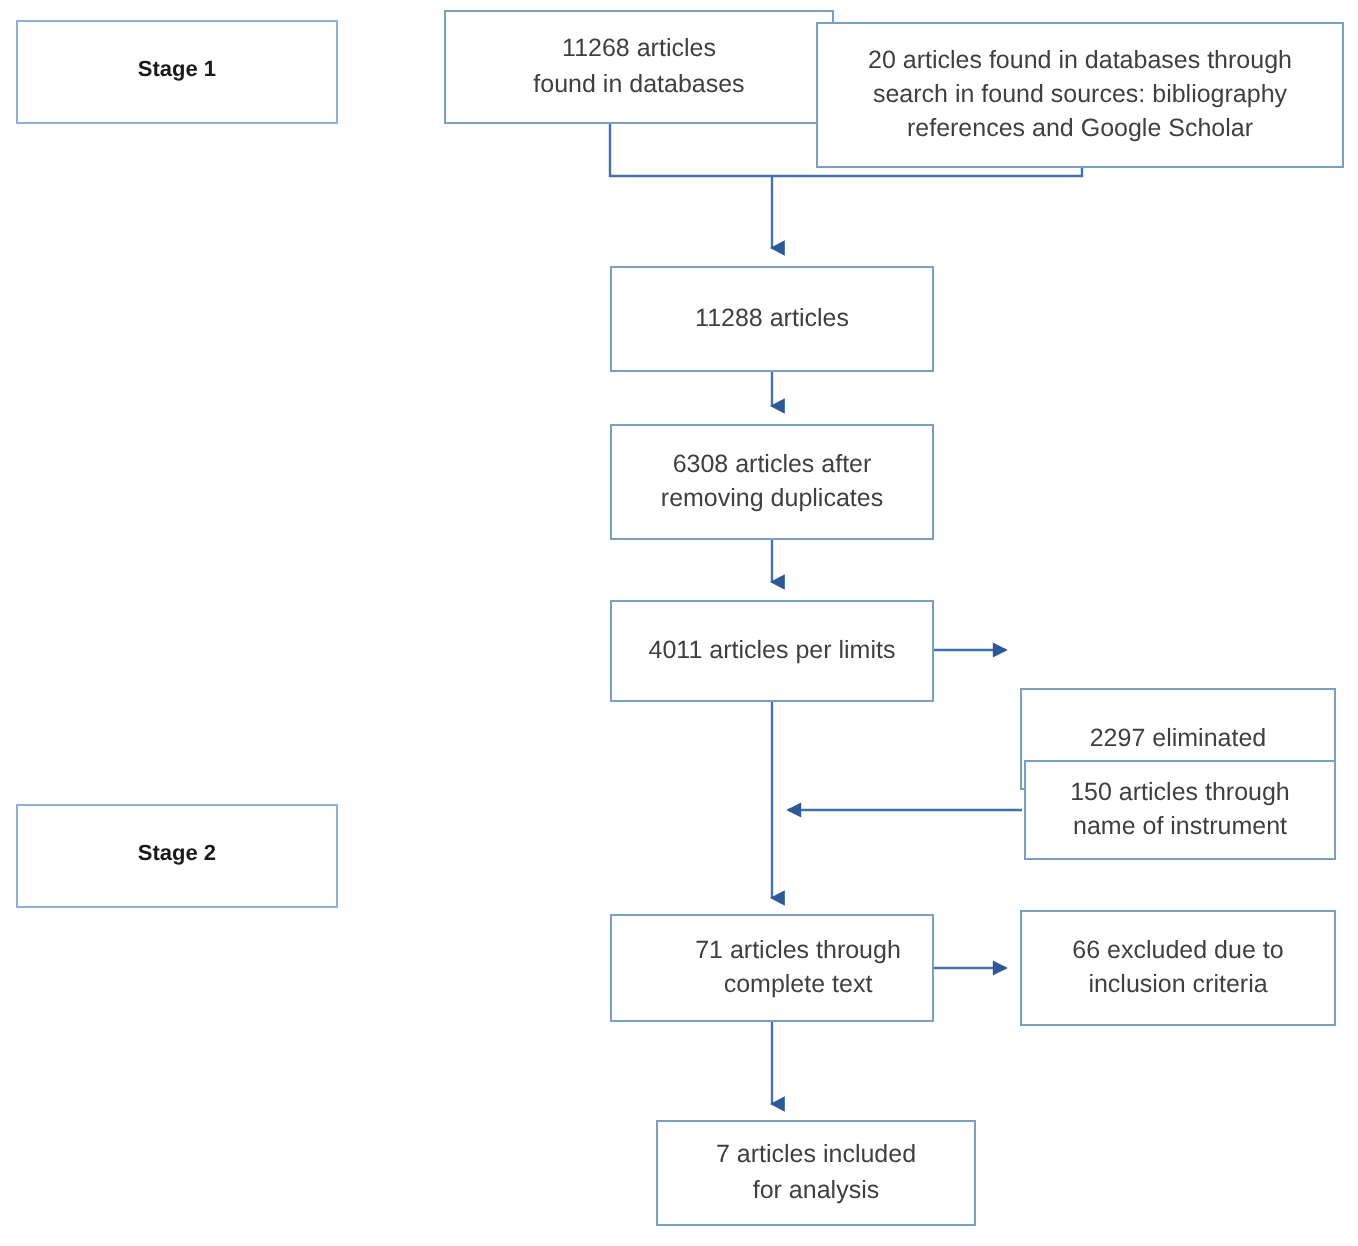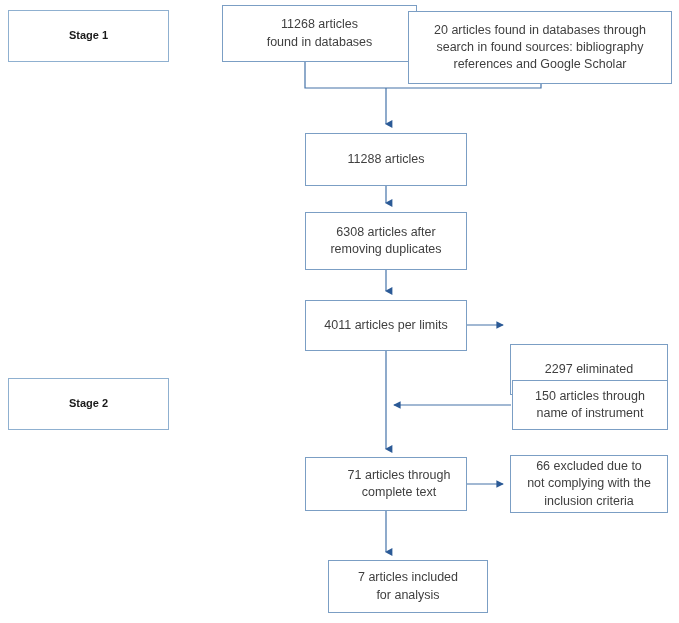--- a/index.html
+++ b/index.html
@@ -92,21 +92,21 @@
 
     <path class="conn" d="M467,484 L503,484" marker-end="url(#arrowright)"></path>
 
     <path class="conn" d="M386,511 L386,552" marker-end="url(#arrowdown)"></path>
   </svg>
 
   <div class="box stage-box" style="left:8px; top:10px; width:161px; height:52px;">
     <span>Stage 1</span>
   </div>
 
-  <div class="box stage-box" style="left:8px; top:378px; width:161px; height:52px;">
+  <div class="box stage-box" style="left:8px; top:402px; width:161px; height:52px;">
     <span>Stage 2</span>
   </div>
 
   <div class="box" style="left:222px; top:5px; width:195px; height:57px;">
     <span>
       <span>11268 articles</span>
       <span>found in databases</span>
     </span>
   </div>
 
@@ -153,21 +153,20 @@
   <div class="box" style="left:305px; top:457px; width:162px; height:54px;padding-left:32px;">
     <span>
       <span>71 articles through</span>
       <span>complete text</span>
     </span>
   </div>
 
   <div class="box" style="left:510px; top:455px; width:158px; height:58px;">
     <span>
       <span>66 excluded due to</span>
-      <span>not complying with the</span>
       <span>inclusion criteria</span>
     </span>
   </div>
 
   <div class="box" style="left:308px; top:560px; width:160px; height:53px;margin-left:20px;">
     <span>
       <span>7 articles included</span>
       <span>for analysis</span>
     </span>
   </div>

